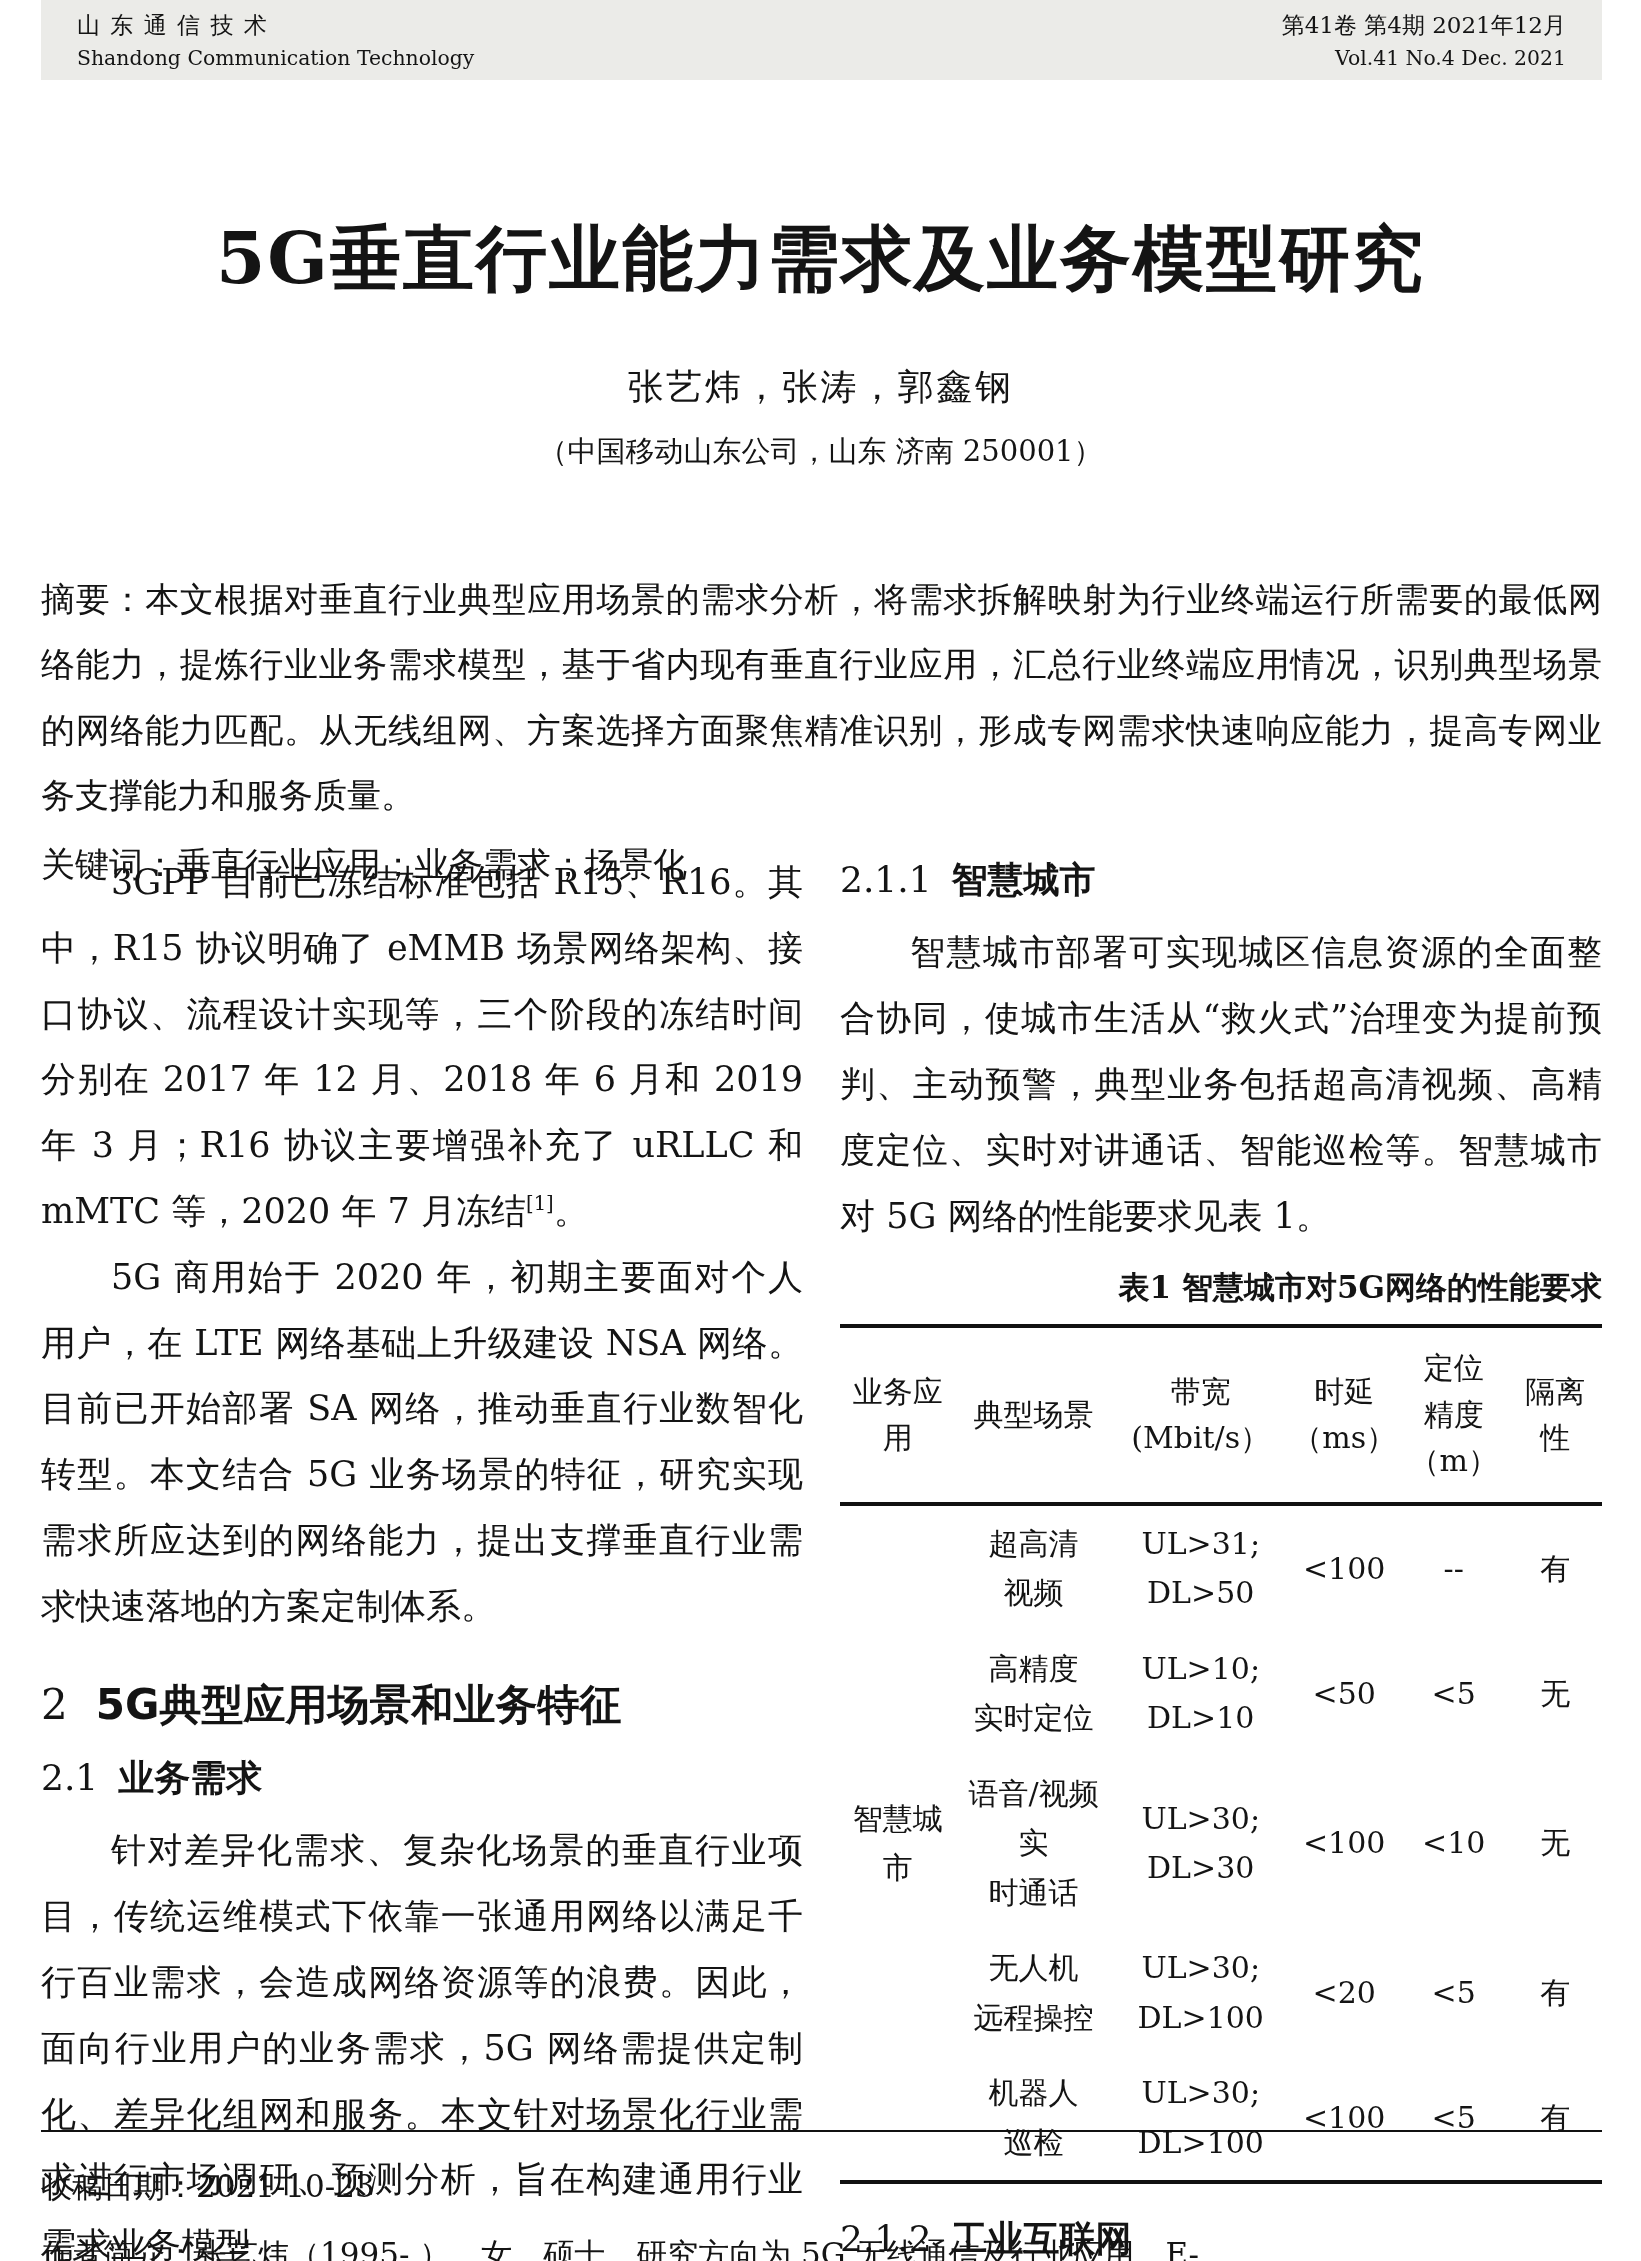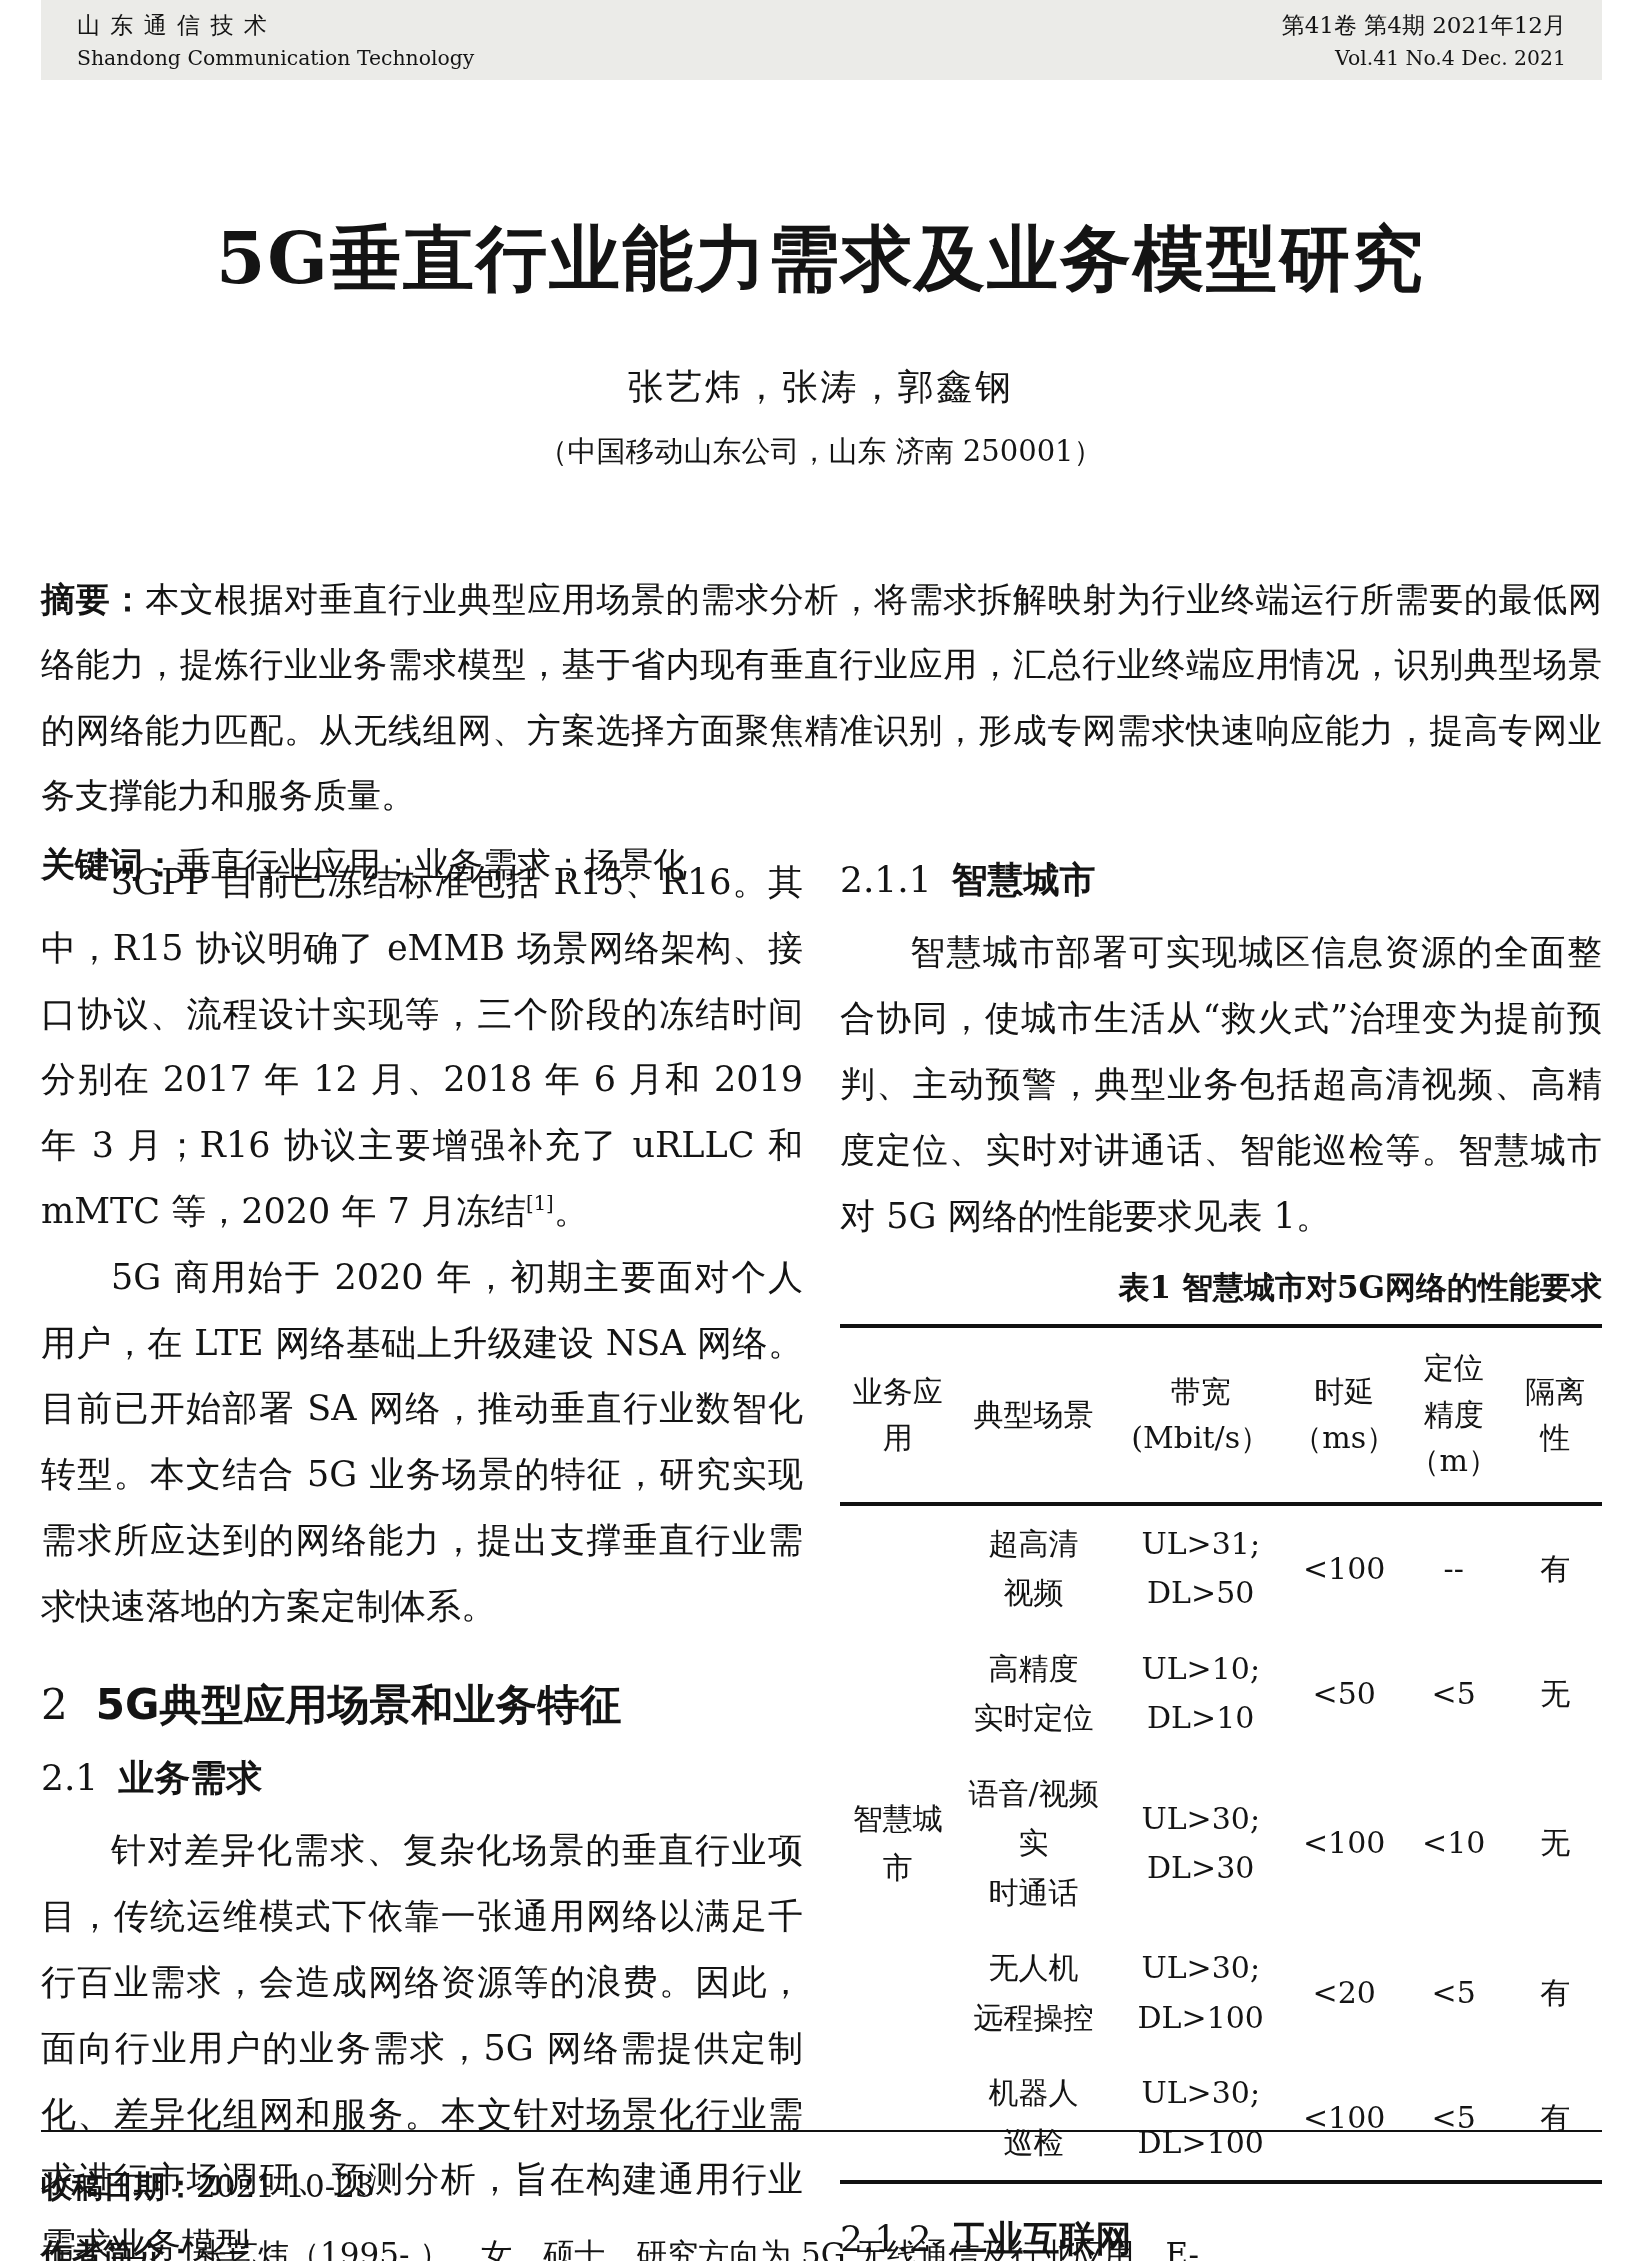--- a/index.html
+++ b/index.html
@@ -31,21 +31,21 @@
   .affil {
     position:absolute; top:432px; left:0; width:100%; text-align:center;
     font-size:29px;
   }
   
   .abstract {
     position:absolute; top:567px; left:41px; width:1561px;
     font-size:34px; line-height:1.92; text-align:justify;
   }
   .kw-line { margin-top:4px; text-align:left; }
-  .lbl { font-family:"DejaVu Sans","Liberation Sans",sans-serif; font-weight:bold; }
+  .lbl { font-family:"DejaVu Sans","Liberation Sans",sans-serif; font-weight:normal; }
   
   .cols {
     position:absolute; top:850px; left:41px; width:1561px;
     display:flex; gap:37px;
   }
   .col { width:762px; font-size:35px; line-height:1.88; text-align:justify; }
   p.body { text-indent:2em; }
   .h-main {
     font-family:"DejaVu Sans","Liberation Sans",sans-serif; font-weight:bold;
     font-size:44px; margin:12px 0 28px; text-align:left; line-height:1.3;

